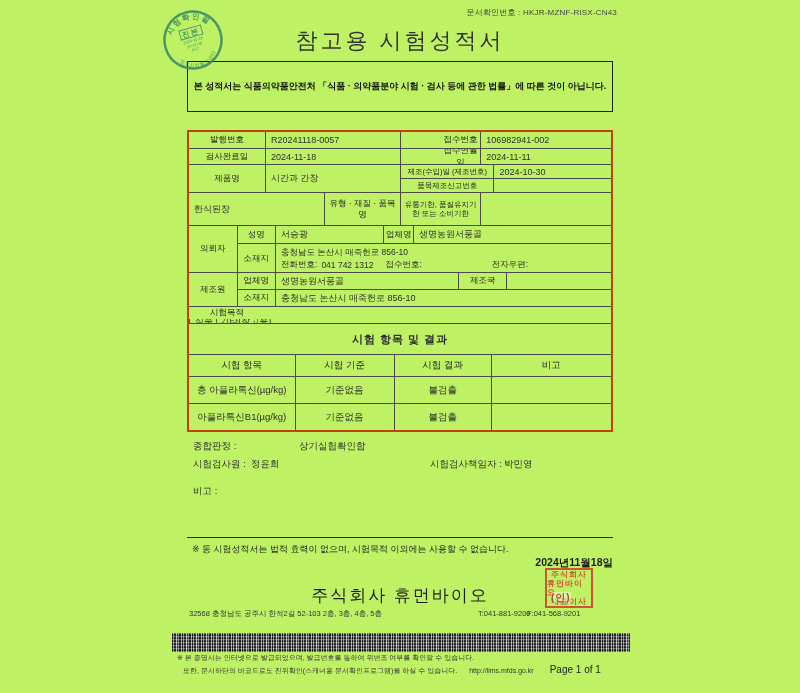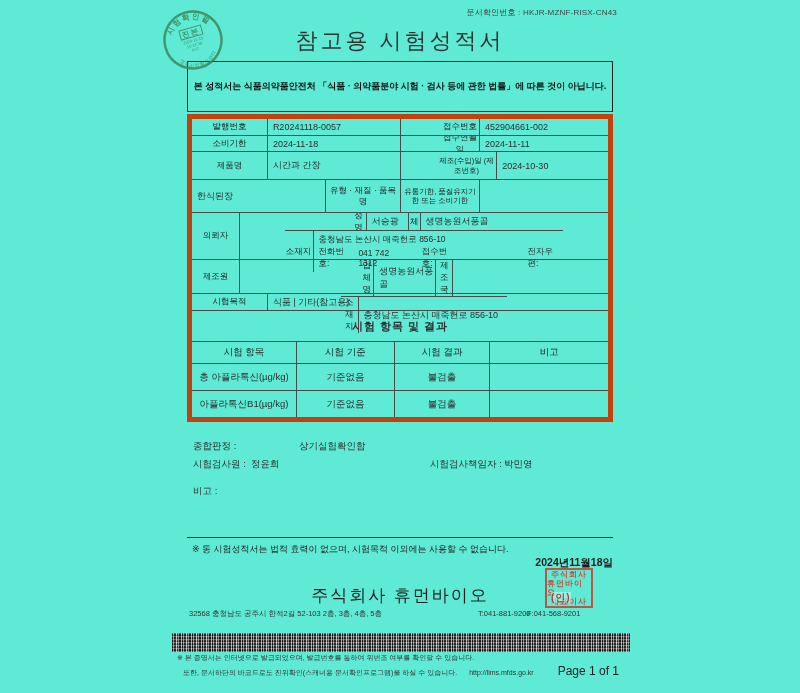--- a/index.html
+++ b/index.html
@@ -1,40 +1,40 @@
 <!DOCTYPE html>
 <html><head>
 <meta charset="utf-8">
 <style>
   html,body{margin:0;padding:0;background:#ffffff;}
-  .page{position:relative;width:800px;height:693px;background:#5eead4;overflow:hidden;
+  .page{position:relative;width:800px;height:693px;background:#bef264;overflow:hidden;
         font-family:"Liberation Sans","DejaVu Sans",sans-serif;color:#2e2e2e;}
 
   .docnum{position:absolute;top:7px;right:183px;font-size:8px;color:#444;letter-spacing:.2px;}
 
   
   .stamp{position:absolute;left:162px;top:9px;width:62px;height:62px;transform:rotate(-16deg);z-index:6;opacity:.92;}
 
   
   .col{position:absolute;left:187px;top:0;width:426px;}
   .title{margin-top:26px;text-align:center;font-size:22px;letter-spacing:3px;color:#333;}
   .notice{margin-top:5px;border:1.5px solid #1d1d1d;font-size:9px;font-weight:bold;color:#111;
           text-align:center;padding:18px 0;}
 
-  .tbl{margin-top:2px;border:5px solid #c2410c;box-sizing:border-box;font-size:9px;}
+  .tbl{margin-top:18px;border:2px solid #c2410c;box-sizing:border-box;font-size:9px;}
   .tr{display:flex;border-top:1px solid #4a4a4a;box-sizing:border-box;}
   .tr:first-child{border-top:none;}
   .td{border-left:1px solid #4a4a4a;box-sizing:border-box;display:flex;align-items:center;
       justify-content:center;overflow:hidden;}
   .td:first-child{border-left:none;}
   .lab{font-size:8.5px;color:#222;text-align:center;}
   .val{justify-content:flex-start;padding-left:5px;font-size:9px;}
   .w18{width:18%;}.w32{width:32%;}.w19{width:19%;padding-left:40px;}.w31{width:31%;flex:1;}
-  .h16{height:16px;}.h17{height:17px;}.h33{height:33px;}
-  .stack{display:flex;flex-direction:column;box-sizing:border-box;align-items:center;}
+  .h16{height:16px;}.h17{height:17px;flex-direction:column;}.h33{height:33px;}
+  .stack{display:flex;flex-direction:column;box-sizing:border-box;}
   .sr{display:flex;flex:1;box-sizing:border-box;}
   .sr + .sr{border-top:1px solid #4a4a4a;}
   .small-lab{font-size:7.5px;line-height:1.25;padding:0 2px;}
   .addr-cell{flex:1;border-left:1px solid #4a4a4a;box-sizing:border-box;padding:3px 0 2px 5px;
              font-size:8.5px;display:flex;flex-direction:column;justify-content:space-between;}
   .phone-line{display:flex;align-items:center;font-size:8.5px;}
   .sec{height:30px;display:flex;align-items:center;justify-content:center;font-weight:bold;
        font-size:11px;letter-spacing:1px;border-top:1px solid #4a4a4a;}
   .res-h{height:22px;}
   .res-r{height:27px;}
@@ -65,21 +65,21 @@
   .fax{position:absolute;left:527px;top:609px;font-size:7.5px;color:#333;}
 
   .barcode{position:absolute;left:172px;top:633px;width:458px;height:19px;
     background:
       repeating-linear-gradient(0deg, rgba(255,255,255,.28) 0 1px, rgba(0,0,0,.18) 1px 2px, rgba(255,255,255,0) 2px 3px),
       repeating-linear-gradient(90deg,#161616 0 1px,#9a9a9a 1px 2px,#2b2b2b 2px 4px,#c8c8c8 4px 5px,#3a3a3a 5px 6px,#8b8b8b 6px 7px,#202020 7px 9px,#b5b5b5 9px 10px);}
 
   .footnote{position:absolute;left:177px;top:653px;font-size:7px;color:#333;line-height:1.4;}
   .footnote .l2{padding-left:6px;}
   .url{margin-left:10px;}
-  .pageno{margin-left:22px;font-size:12px;color:#222;}
+  .pageno{margin-left:14px;font-size:10px;color:#222;}
 </style>
 </head>
 <body>
 
 <div class="page">
 
   <div class="docnum">문서확인번호 : HKJR-MZNF-RISX-CN43</div>
 
   <svg class="stamp" viewBox="0 0 100 100">
     <circle cx="50" cy="50" r="46" fill="none" stroke="#3f8f63" stroke-width="4"></circle>
@@ -104,37 +104,41 @@
 
     <div class="title">참고용 시험성적서</div>
     <div class="notice">본 성적서는 식품의약품안전처 「식품 · 의약품분야 시험 · 검사 등에 관한 법률」에 따른 것이 아닙니다.</div>
 
     <div class="tbl">
 
       <div class="tr h16">
         <div class="td lab w18">발행번호</div>
         <div class="td val w32">R20241118-0057</div>
         <div class="td lab w19">접수번호</div>
-        <div class="td val w31">452904661-002</div>
+        <div class="td val w31">106982941-002</div>
       </div>
 
       <div class="tr h16">
-        <div class="td lab w18">소비기한</div>
+        <div class="td lab w18">검사완료일</div>
         <div class="td val w32">2024-11-18</div>
         <div class="td lab w19">접수연월일</div>
         <div class="td val w31">2024-11-11</div>
       </div>
 
       <div class="tr" style="height:28px">
         <div class="td lab w18">제품명</div>
         <div class="td val w32">시간과 간장</div>
         <div class="stack" style="width:50%;border-left:1px solid #4a4a4a;">
           <div class="sr">
             <div class="td lab small-lab" style="width:44%;border-left:none;">제조(수입)일 (제조번호)</div>
             <div class="td val" style="flex:1;">2024-10-30</div>
+          </div>
+          <div class="sr">
+            <div class="td lab small-lab" style="width:44%;border-left:none;">품목제조신고번호</div>
+            <div class="td val" style="flex:1;"></div>
           </div>
         </div>
       </div>
 
       <div class="tr h33">
         <div class="td val w32">한식된장</div>
         <div class="td lab w18 small-lab" style="font-size:8.5px;">유형 · 재질 · 품목명</div>
         <div class="td lab w19 small-lab">유통기한, 품질유지기한 또는 소비기한</div>
         <div class="td val w31"></div>
       </div>

